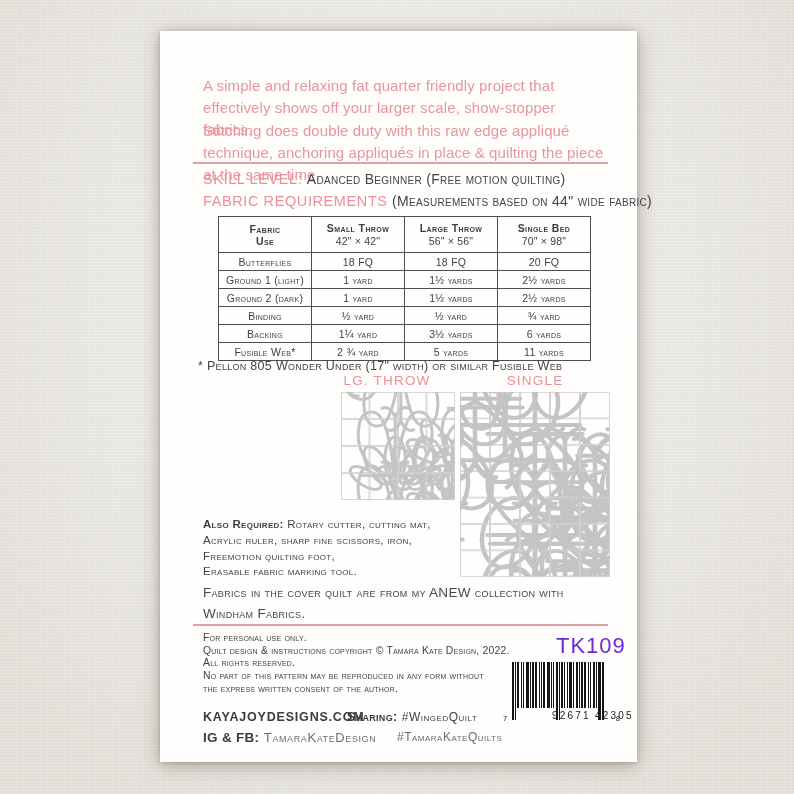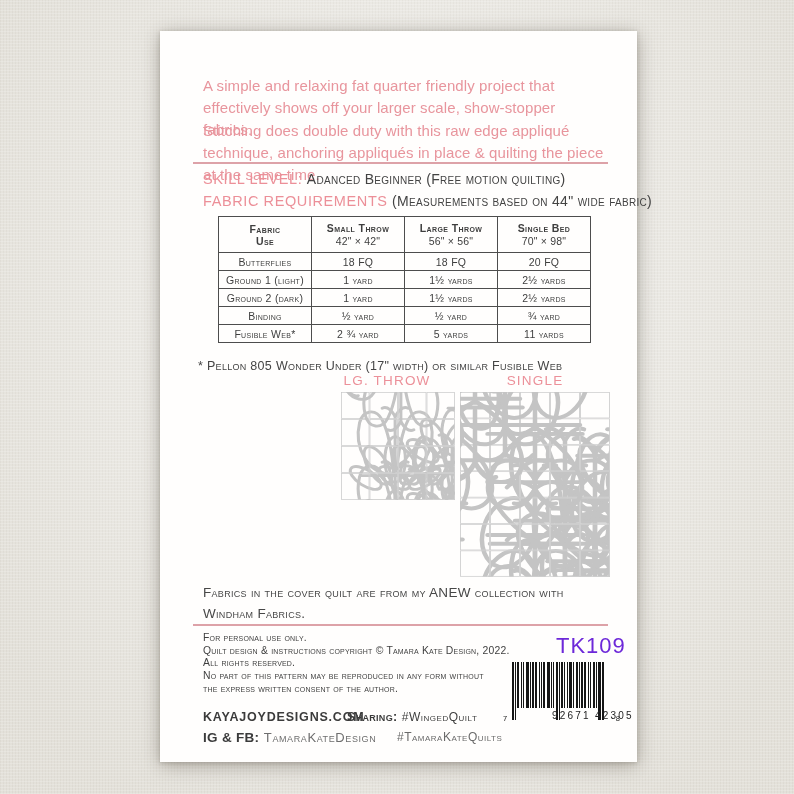--- a/index.html
+++ b/index.html
@@ -209,20 +209,26 @@
             <td>1½ yards</td>
             <td>2½ yards</td>
           </tr>
           <tr>
             <td>Binding</td>
             <td>½ yard</td>
             <td>½ yard</td>
             <td>¾ yard</td>
           </tr>
           <tr>
+            <td>Backing</td>
+            <td>1¼ yard</td>
+            <td>3½ yards</td>
+            <td>6 yards</td>
+          </tr>
+          <tr>
             <td>Fusible Web*</td>
             <td>2 ¾ yard</td>
             <td>5 yards</td>
             <td>11 yards</td>
           </tr>
         </tbody>
     </table>
 
     <div id="fusible-note">* Pellon 805 Wonder Under (17" width) or similar Fusible Web</div>
 
@@ -434,20 +440,29 @@
             <rect class="cellrect" x="0.5" y="0.5" width="29" height="29"></rect>
             <use href="#m2"></use>
           </g>
           <g transform="translate(120,158.39999999999998) scale(1,0.88)">
             <rect class="cellrect" x="0.5" y="0.5" width="29" height="29"></rect>
             <use href="#m1"></use>
           </g>
         </svg>
     </div>
 
+    <div id="also-block">
+      <div>
+        <span class="also-label">Also Required:</span>
+        <span>Rotary cutter, cutting mat,</span>
+      </div>
+      <div>Acrylic ruler, sharp fine scissors, iron,</div>
+      <div>Freemotion quilting foot,</div>
+      <div>Erasable fabric marking tool.</div>
+    </div>
 
     <p id="fabrics-note">Fabrics in the cover quilt are from my ANEW collection with Windham Fabrics.</p>
 
     <div class="rule" id="rule2"></div>
 
     <div id="legal-block">
       <div>For personal use only.</div>
       <div>Quilt design &amp; instructions copyright © Tamara Kate Design, 2022.</div>
       <div>All rights reserved.</div>
       <div>No part of this pattern may be reproduced in any form without</div>

